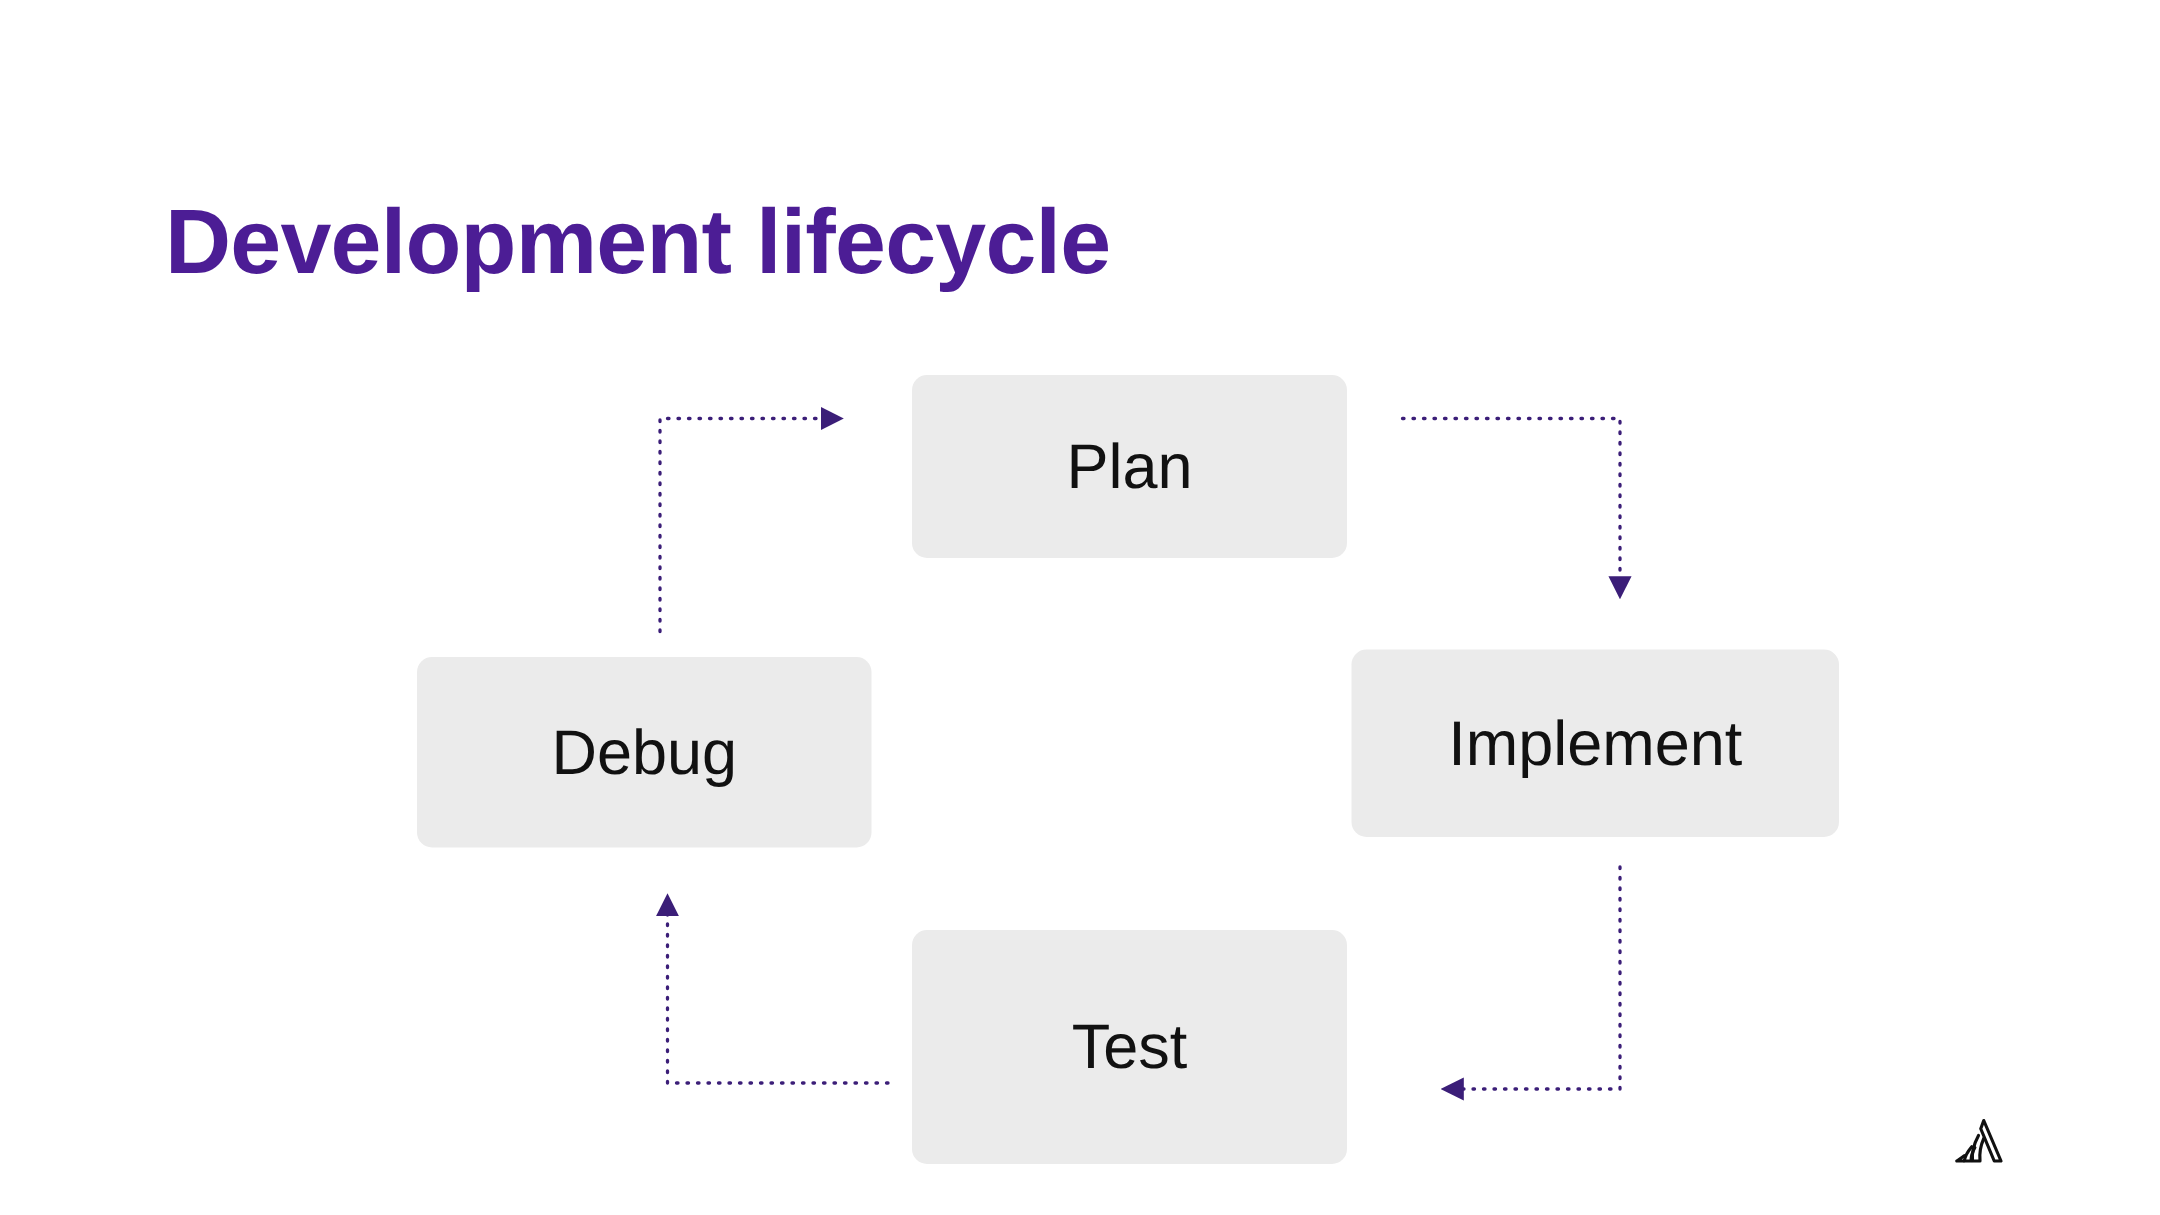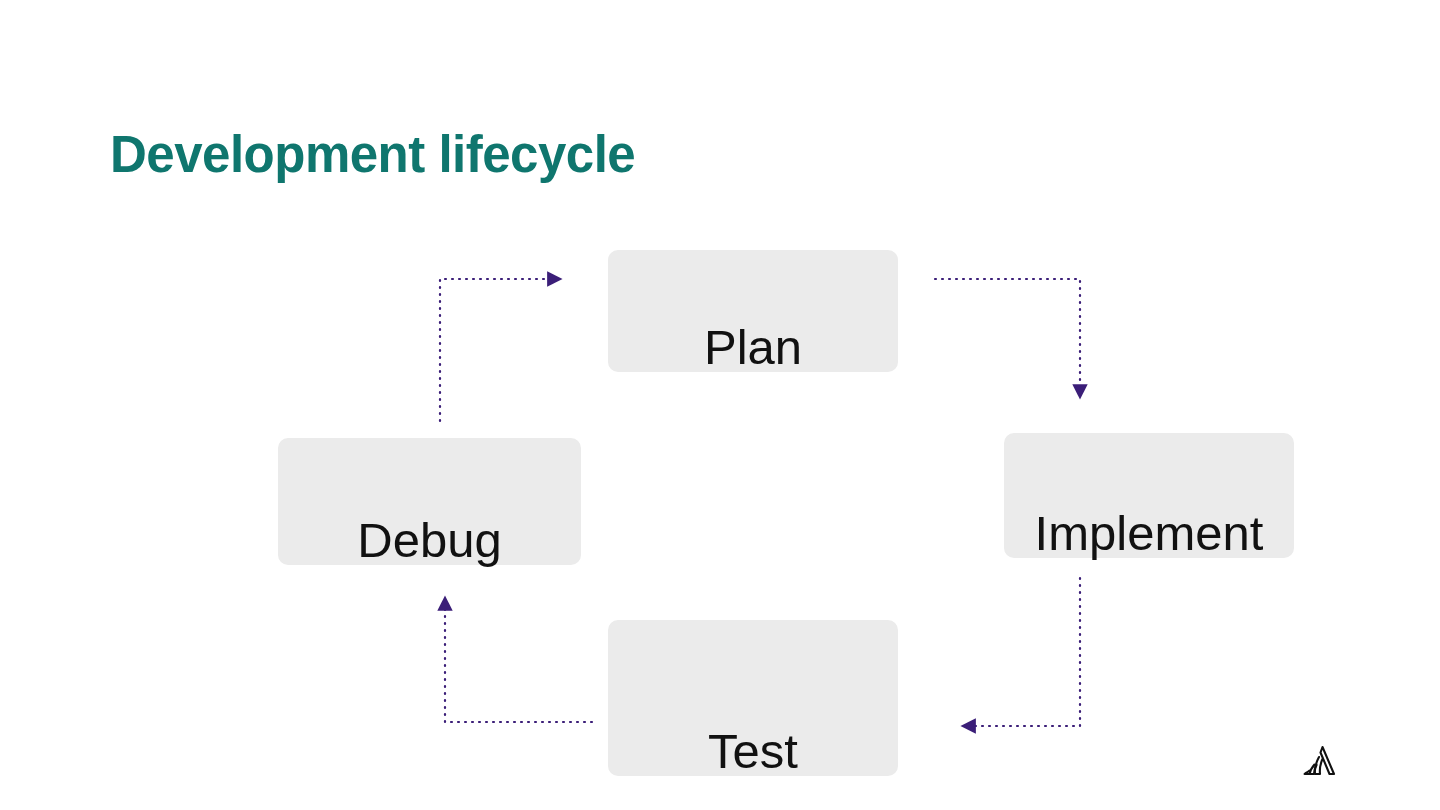--- a/index.html
+++ b/index.html
@@ -15,54 +15,54 @@
     position: relative;
     width: 1440px;
     height: 810px;
     background: #ffffff;
     overflow: hidden;
   }
   #page-title {
     position: absolute;
     left: 110px;
     top: 126px;
-    font-size: 51px;
+    font-size: 61px;
     font-weight: bold;
     letter-spacing: -0.5px;
-    color: #0f766e;
+    color: #4c1d95;
     line-height: 1.15;
     white-space: nowrap;
     text-align: center;
   }
   #diagram {
     position: absolute;
     left: 0;
     top: 0;
     width: 1440px;
     height: 810px;
   }
   .node {
     position: absolute;
     background: #ebebeb;
     border-radius: 10px;
     display: flex;
-    align-items: flex-end;
+    align-items: center;
     justify-content: center;
     color: #111111;
-    font-size: 49px;
+    font-size: 42px;
     font-weight: 400;
     letter-spacing: 0px;
     box-sizing: border-box;
   }
   .node-label {
     display: block;
     line-height: 1;
   }
   #node-plan      { left: 608px; top: 250px; width: 290px; height: 122px; }
-  #node-implement { left: 1004px; top: 433px; width: 290px; height: 125px; }
+  #node-implement { left: 901px; top: 433px; width: 325px; height: 125px; }
   #node-test      { left: 608px; top: 620px; width: 290px; height: 156px; }
   #node-debug     { left: 278px; top: 438px; width: 303px; height: 127px; }
 
   #connectors {
     position: absolute;
     left: 0;
     top: 0;
     width: 1440px;
     height: 810px;
     pointer-events: none;

